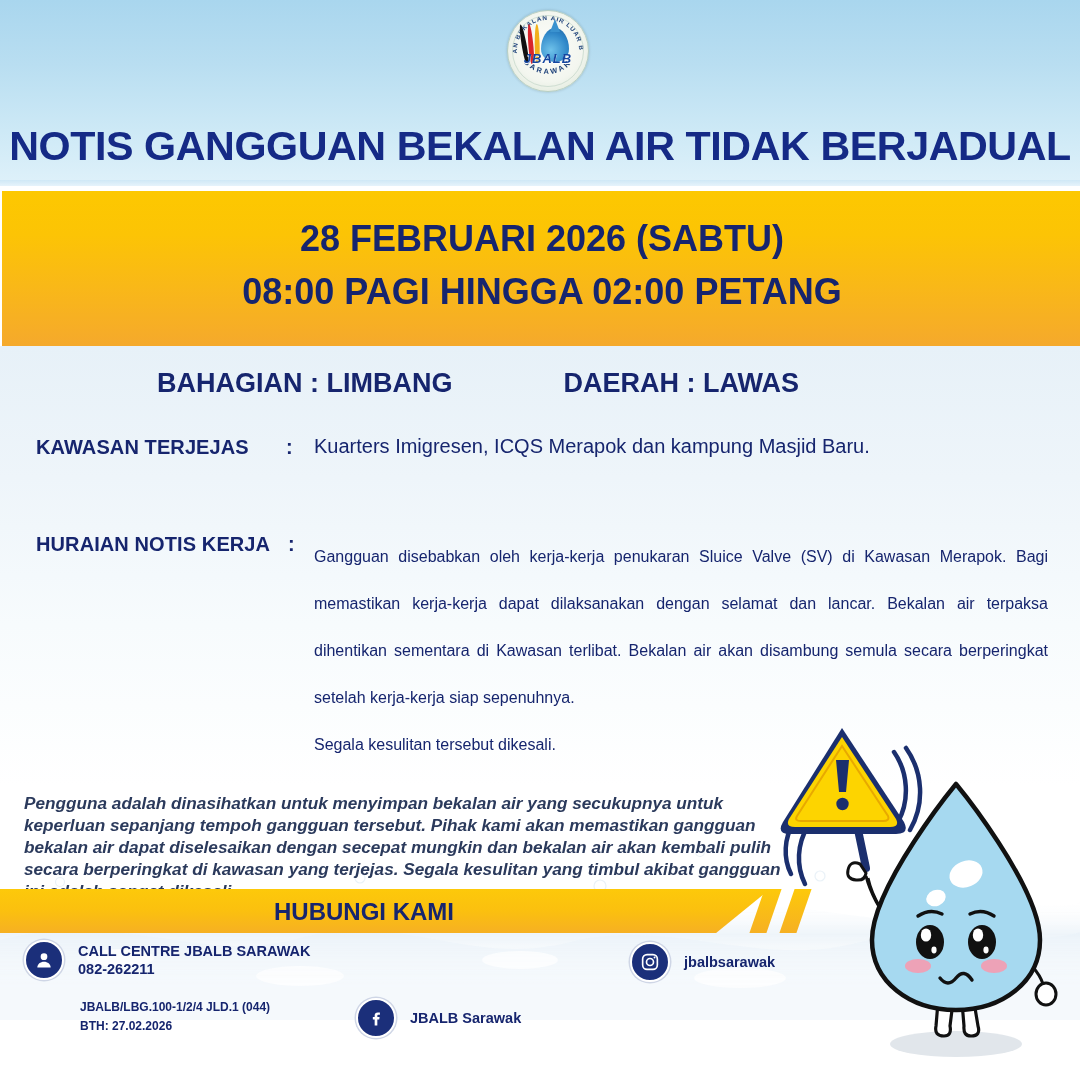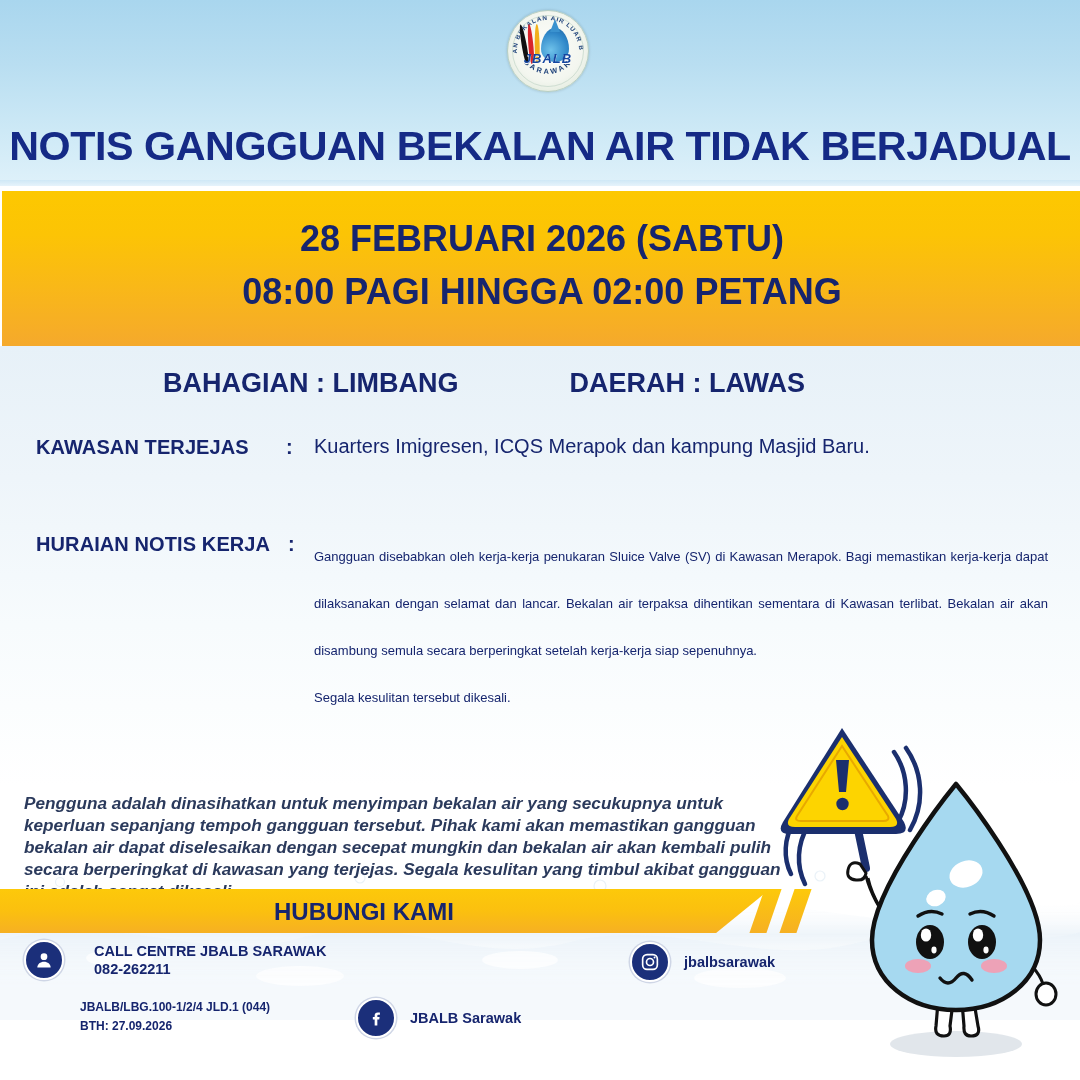--- a/index.html
+++ b/index.html
@@ -101,21 +101,20 @@
   
   .splash{
     position:absolute;left:0;bottom:0;width:1080px;height:290px;
     opacity:.55;pointer-events:none;
   }
 
   .row-division{
     position:absolute;left:0;top:22px;width:956px;text-align:center;
     font-weight:bold;font-size:27px;color:#16256e;
     font-family:"Liberation Sans", sans-serif;
-    padding-left:6px;
   }
   .row-division .gap{display:inline-block;width:96px;}
 
   .field{
     position:absolute;display:flex;align-items:flex-start;
     color:#16256e;font-family:"Liberation Sans", sans-serif;
   }
   .field .lab{
     font-weight:bold;font-size:20px;width:250px;flex:0 0 250px;letter-spacing:0.1px;
   }
@@ -126,21 +125,21 @@
     font-weight:normal;font-size:20px;line-height:1.0;
   }
 
   #kawasan{left:36px;top:90px;width:1010px;}
   #kawasan .val{font-size:20px;}
 
   #huraian{left:36px;top:187px;width:1014px;}
   #huraian .lab{width:252px;flex:0 0 252px;}
   #huraian .colon{width:26px;flex:0 0 26px;}
   #huraian .val{
-    width:734px;text-align:justify;line-height:47px;font-size:13px;
+    width:734px;text-align:justify;line-height:47px;font-size:16px;
   }
   #huraian .val p{margin:0;}
   #huraian .val p.last{text-align:left;}
 
   
   .disclaimer{
     position:absolute;left:24px;top:446px;width:760px;
     font-family:"Liberation Sans", sans-serif;
     font-style:italic;font-weight:bold;font-size:17.2px;line-height:22px;
     color:#2b3a5c;text-align:left;
@@ -177,21 +176,21 @@
     position:relative;width:36px;height:36px;border-radius:50%;
     background:#1b2f7a;border:2.5px solid #ffffff;
     box-shadow:0 0 0 1.5px #cfd6e6;
     flex:0 0 36px;
   }
   .c-ico svg{position:absolute;left:50%;top:50%;transform:translate(-50%,-50%);}
   .c-text{
     margin-left:14px;color:#16256e;font-weight:bold;font-size:14.5px;
     line-height:18px;font-family:"Liberation Sans", sans-serif;
   }
-  #c-call{left:24px;top:0px;gap:16px;}
+  #c-call{left:24px;top:0px;}
   #c-web{left:352px;top:2px;}
   #c-fb{left:356px;top:58px;}
   #c-ig{left:630px;top:2px;}
   .ref{
     position:absolute;left:80px;top:58px;color:#16256e;font-weight:bold;
     font-size:12px;line-height:19px;font-family:"Liberation Sans", sans-serif;
   }
 
   
   .mascot{
@@ -313,21 +312,21 @@
           </svg>
         </div>
         <div class="c-text">
           <div>CALL CENTRE JBALB SARAWAK</div>
           <div>082-262211</div>
         </div>
       </div>
 
       <div class="ref">
         <div>JBALB/LBG.100-1/2/4 JLD.1 (044)</div>
-        <div>BTH: 27.09.2026</div>
+        <div>BTH: 27.02.2026</div>
       </div>
 
 
       <div class="c-item" id="c-ig">
         <div class="c-ico">
           <svg width="21" height="21" viewBox="0 0 24 24" fill="none" stroke="#ffffff" stroke-width="1.9">
             <rect x="3.6" y="3.6" width="16.8" height="16.8" rx="5"></rect>
             <circle cx="12" cy="12" r="4"></circle>
             <circle cx="17.2" cy="6.9" r="1.1" fill="#ffffff" stroke="none"></circle>
           </svg>

